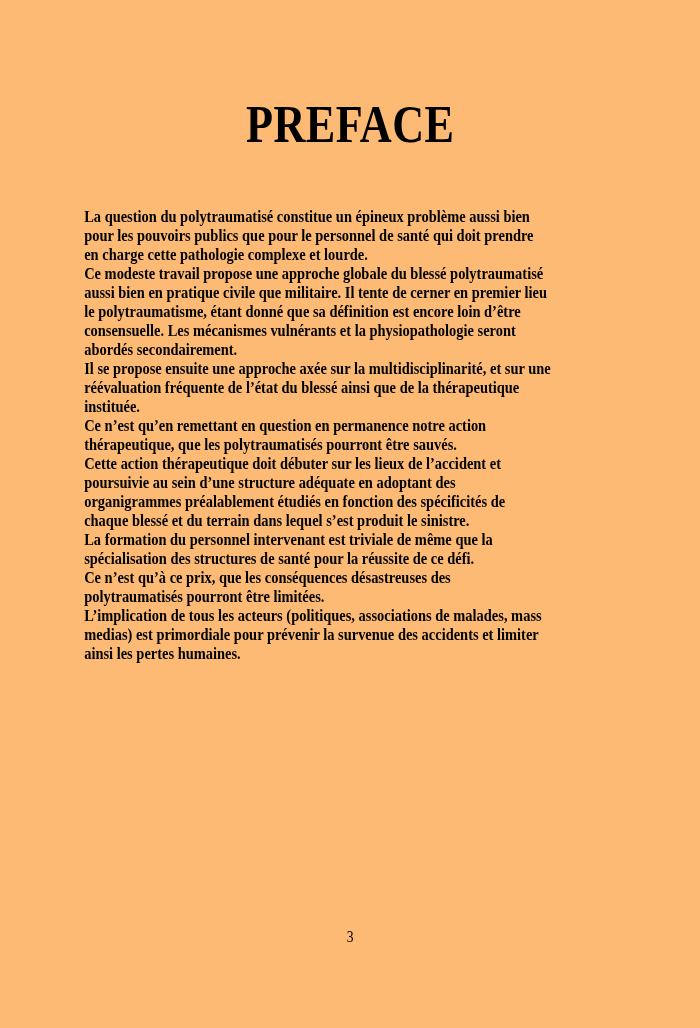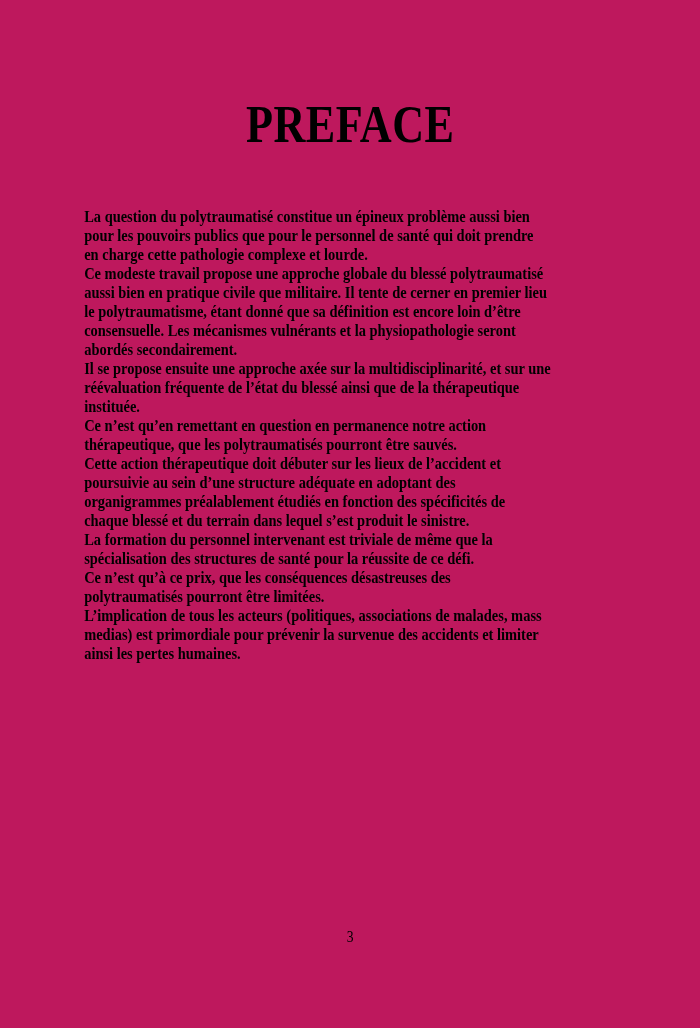--- a/index.html
+++ b/index.html
@@ -4,21 +4,21 @@
 <style>
   html, body {
     margin: 0;
     padding: 0;
     background: #ffffff;
   }
   .page {
     position: relative;
     width: 700px;
     height: 1028px;
-    background: #be185d;
+    background: #fdba74;
     overflow: hidden;
     color: #000000;
   }
   
   .squeeze {
     position: absolute;
     top: 0;
     left: 0;
     width: 824px;
     height: 1028px;

